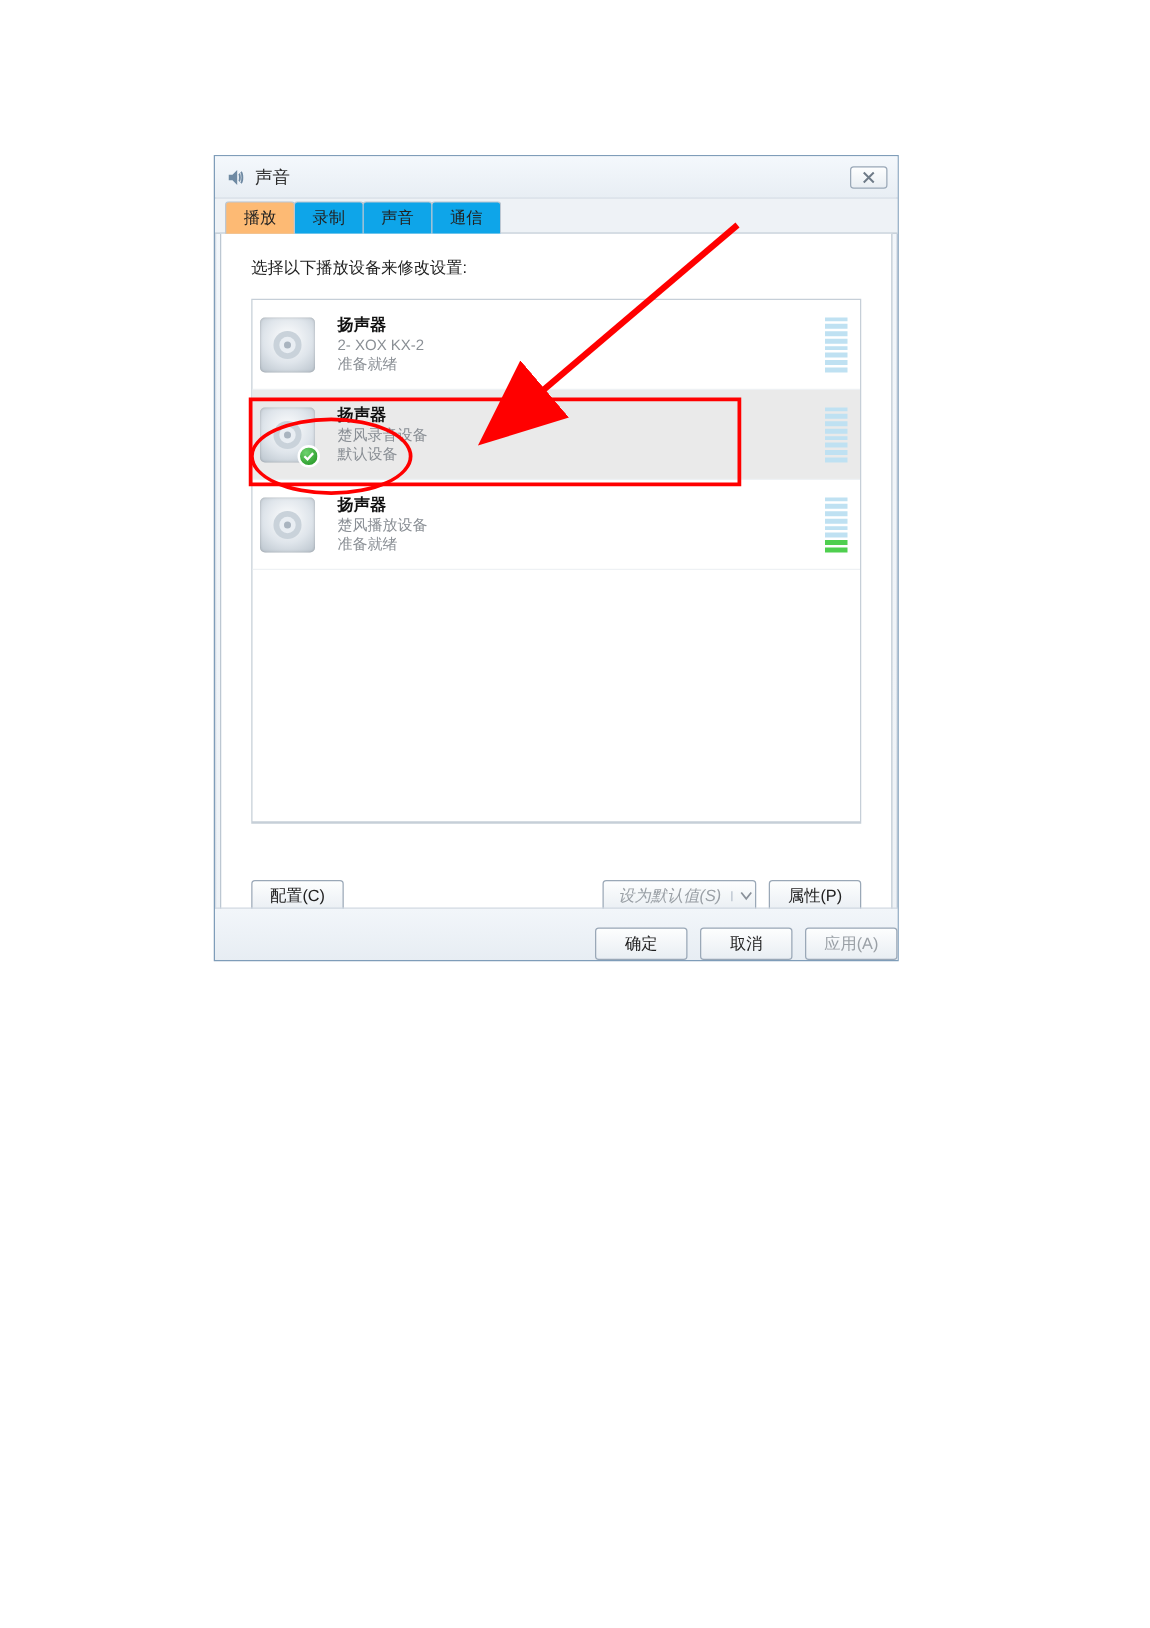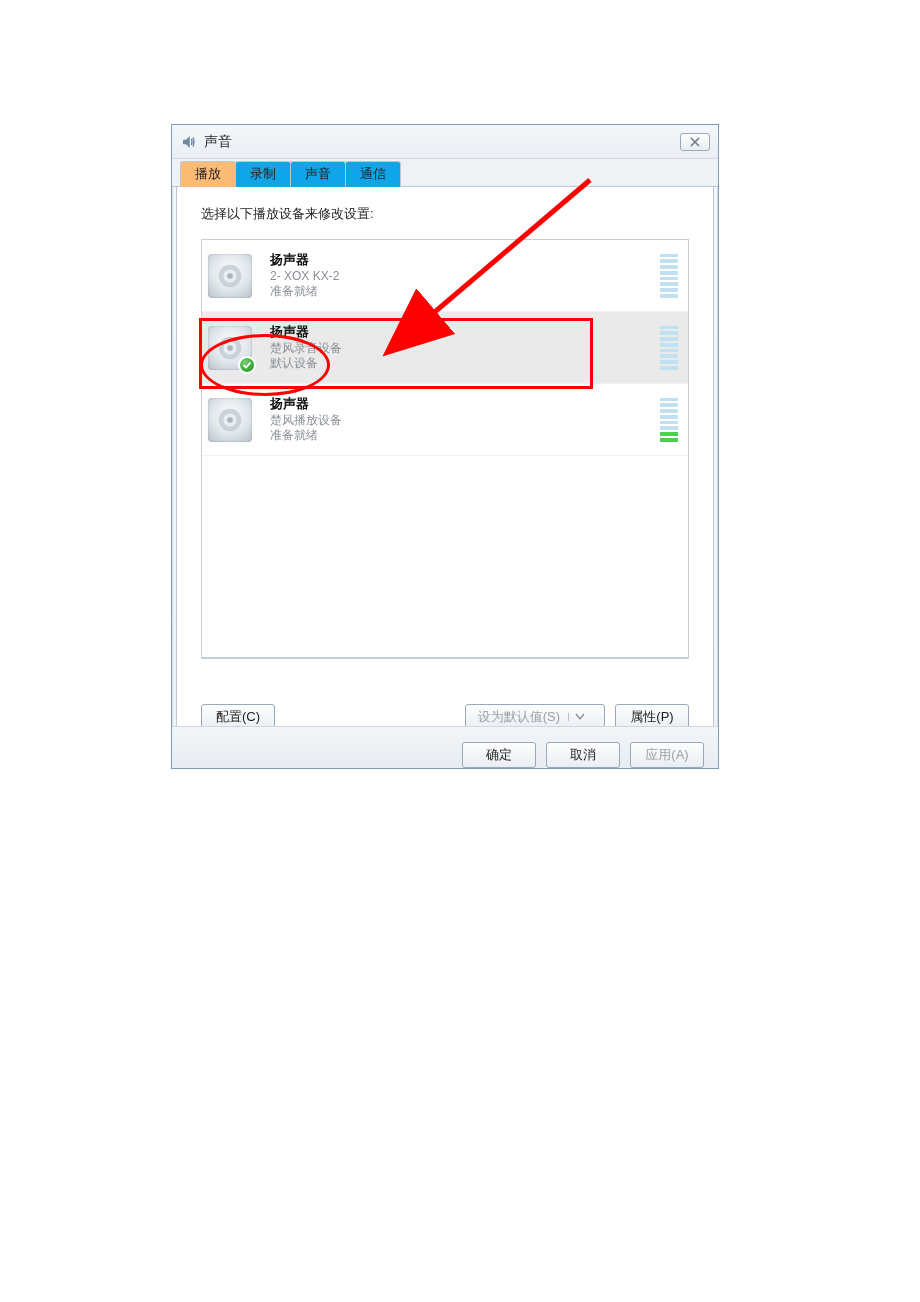--- a/index.html
+++ b/index.html
@@ -137,30 +137,30 @@
     padding: 0 12px;
     font-size: 13px; color: #222;
     background: linear-gradient(#fdfefe, #e9eef3);
     border: 1px solid #9aa8b7;
     border-radius: 3px;
     cursor: pointer;
     display: inline-flex; align-items: center; justify-content: center; margin-top: 15px;
   }
   .btn.disabled { color: #9aa0a6; cursor: default; }
   .btn-group { display: flex; gap: 10px; align-items: center; }
-  .btn.with-drop { padding-right: 19px; }
+  .btn.with-drop { padding-right: 2px; font-style: italic; }
   .drop-split { border-left: 1px solid #b6c0cb; margin-left: 8px; padding-left: 6px; display: inline-flex; align-items: center; }
   .drop-split svg { width: 10px; height: 8px; }
 
   .footer {
     position: absolute;
     left: 0; right: 0; bottom: 0;
     height: 42px;
     display: flex; align-items: center; justify-content: flex-end;
-    gap: 10px; padding-right: 14px;
+    gap: 10px; padding-right: 0;
     background: linear-gradient(#f2f6fa, #e7edf3);
     border-top: 1px solid #cfd8e1;
   }
 
   
   .anno {
     position: absolute;
     pointer-events: none;
   }
   .anno-box {

